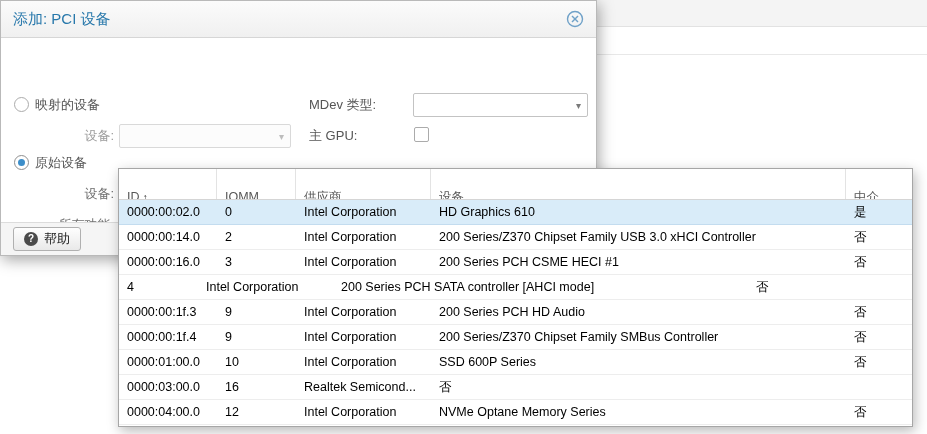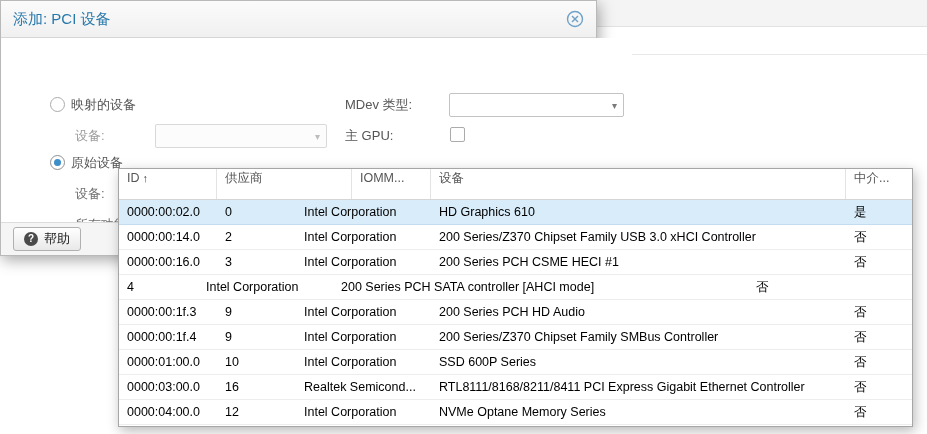--- a/index.html
+++ b/index.html
@@ -21,24 +21,24 @@
   .dialog { position:absolute; left:0; top:0; width:597px; height:256px;
     background:#fff; border:1px solid #b9b9b9;
     box-shadow:2px 4px 14px rgba(0,0,0,0.35); z-index:5; }
   .dialog-header { height:37px; display:flex; align-items:center;
     padding:0 12px; background:linear-gradient(#fbfbfb,#f0f0f0);
     border-bottom:1px solid #d6d6d6;gap:16px; }
   .dialog-title { color:#2878ab; font-size:15px; }
   .close-btn { margin-left:auto; width:18px; height:18px; cursor:pointer;
     display:flex; align-items:center; justify-content:center; }
 
-  .dialog-body { position:relative; width:100%; height:184px; background:#fff;margin-left:36px; }
+  .dialog-body { position:relative; width:100%; height:184px; background:#fff; }
 
   .lbl { position:absolute; font-size:13px; color:#6f6f6f; line-height:16px; }
-  .lbl-right { text-align:left; width:75px; }
+  .lbl-right { text-align:right; width:75px; }
   .lbl-dark { color:#555; }
   .lbl-disabled { color:#9c9c9c; }
 
   
   .radio { position:absolute; width:15px; height:15px; border-radius:50%;
     border:1px solid #ababab; background:#fff; }
   .radio.checked { border-color:#8f8f8f; }
   .radio.checked::after { content:""; position:absolute; left:3px; top:3px;
     width:7px; height:7px; border-radius:50%; background:#3d8ec9; }
   .checkbox { position:absolute; width:15px; height:15px;
@@ -65,21 +65,21 @@
   .help-icon { width:14px; height:14px; border-radius:50%; background:#4a4a4a;
     color:#fff; font-size:10px; line-height:14px; text-align:center;
     font-weight:bold; }
 
   
   .device-table { position:absolute; left:118px; top:168px; width:795px;
     height:259px; background:#fff; border:1px solid #a6a6a6;
     box-shadow:2px 4px 12px rgba(0,0,0,0.28); z-index:10; overflow:hidden; }
   .thead { display:flex; height:31px; background:#fff;
     border-bottom:1px solid #d5d5d5; color:#555; }
-  .th { padding:0 8px; line-height:19px; font-size:12.5px;
+  .th { padding:13px 8px; line-height:30px; font-size:12.5px;
     border-right:1px solid #e3e3e3; white-space:nowrap; overflow:hidden; }
   .th:last-child { border-right:none; }
   .sort-arrow { font-size:11px; color:#444; margin-left:3px; }
   .tr { display:flex; height:25px; border-bottom:1px solid #ededed;
     background:#fff; cursor:pointer; }
   .tr.selected { background:#d9ecf9; border-bottom-color:#c3dcef; }
   .td { padding:0 8px; line-height:25px; font-size:12.5px;
     white-space:nowrap; overflow:hidden; }
   .c-id { width:98px; flex:0 0 98px; }
   .c-iommu { width:79px; flex:0 0 79px; }
@@ -139,22 +139,22 @@
       <span>帮助</span>
     </div>
   </div>
 </div>
 
 <div class="device-table">
   <div class="thead">
     <div class="th c-id">
       <span>ID</span><span class="sort-arrow">↑</span>
     </div>
+    <div class="th c-iommu">IOMM...</div>
     <div class="th c-vendor">供应商</div>
-    <div class="th c-iommu">IOMM...</div>
     <div class="th c-device">设备</div>
     <div class="th c-med">中介...</div>
   </div>
 
   <div class="tr selected">
     <div class="td c-id">0000:00:02.0</div>
     <div class="td c-iommu">0</div>
     <div class="td c-vendor">Intel Corporation</div>
     <div class="td c-device">HD Graphics 610</div>
     <div class="td c-med">是</div>
@@ -197,21 +197,20 @@
     <div class="td c-id">0000:01:00.0</div>
     <div class="td c-iommu">10</div>
     <div class="td c-vendor">Intel Corporation</div>
     <div class="td c-device">SSD 600P Series</div>
     <div class="td c-med">否</div>
   </div>
   <div class="tr">
     <div class="td c-id">0000:03:00.0</div>
     <div class="td c-iommu">16</div>
     <div class="td c-vendor">Realtek Semicond...</div>
-    <div class="td c-device">RTL8111/8168/8211/8411 PCI Express Gigabit Ethernet Controller</div>
     <div class="td c-med">否</div>
   </div>
   <div class="tr">
     <div class="td c-id">0000:04:00.0</div>
     <div class="td c-iommu">12</div>
     <div class="td c-vendor">Intel Corporation</div>
     <div class="td c-device">NVMe Optane Memory Series</div>
     <div class="td c-med">否</div>
   </div>
 </div>

